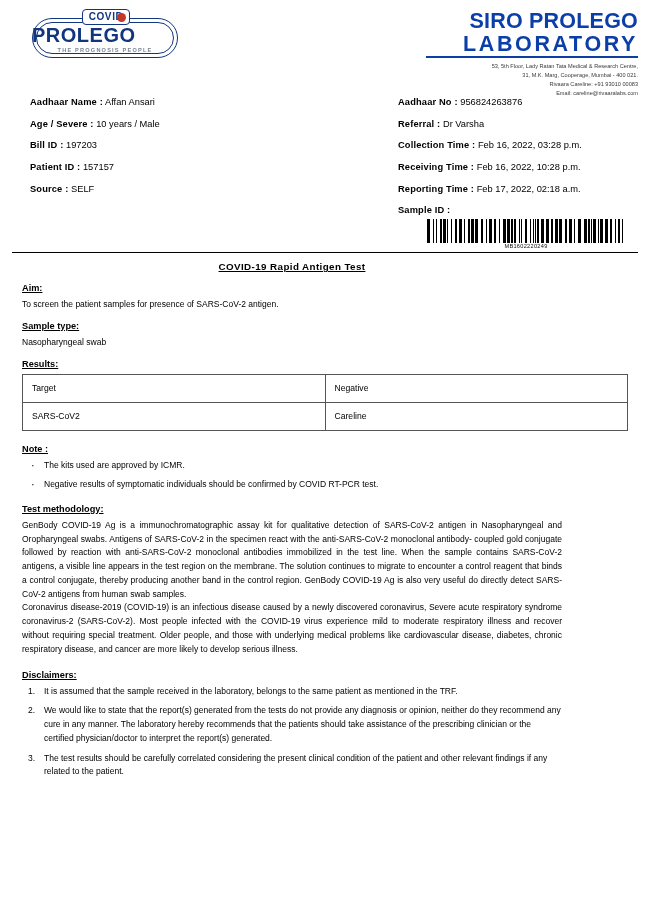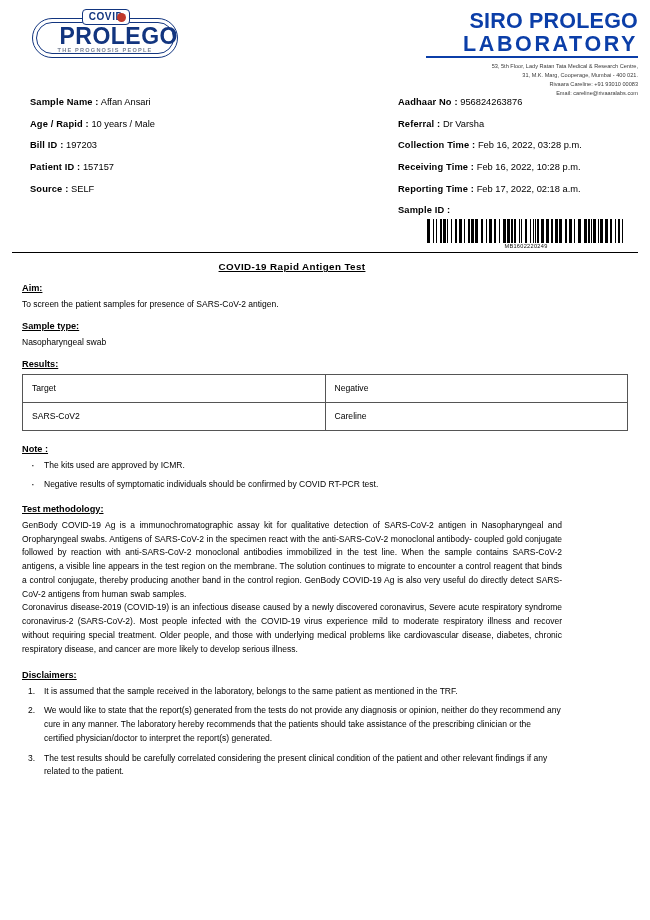--- a/index.html
+++ b/index.html
@@ -31,22 +31,22 @@
   }
   .siro-badge span {
     font-size: 10px; font-weight: bold; letter-spacing: .6px;
     color: #12357f; font-family: "Liberation Sans", sans-serif; line-height:1;
   }
   .siro-dot {
     position:absolute; right:3px; top:3.2px; width:9px; height:9px;
     border-radius:50%; background:#c0392b;
   }
   .prolego-word {
-    position: absolute; left: 0; top: 19px; width: 146px; text-align:right;
-    font-size: 23px; font-weight: bold; letter-spacing: .5px; color:#12357f;
+    position: absolute; left: 0; top: 19px; width: 146px; text-align:left;
+    font-size: 20px; font-weight: bold; letter-spacing: .5px; color:#12357f;
     font-family: "Liberation Sans", sans-serif; line-height: 1; z-index:2;
   }
   .prolego-tag {
     position: absolute; left: 0; top: 41px; width: 146px; text-align:center;
     font-size: 5.6px; letter-spacing: 1.2px; color:#7a8496; font-weight: bold;
   }
 
   .lab-block { position:absolute; right: 12px; top: 10px; width: 212px; text-align: right; }
   .lab-name1 {
     font-size: 21.5px; font-weight: bold; color: #0b3ea8; letter-spacing: .2px; line-height: 1.05;
@@ -139,25 +139,25 @@
         <div>31, M.K. Marg, Cooperage, Mumbai - 400 021.</div>
         <div>Rivaara Careline: +91 93010 00083</div>
         <div>Email: careline@rivaaralabs.com</div>
       </div>
     </div>
   </div>
 
   <div class="info">
     <div class="info-col left">
       <div class="info-row">
-        <span class="k">Sample Name :</span>
+        <span class="k">Aadhaar Name :</span>
         <span class="v">Affan Ansari</span>
       </div>
       <div class="info-row">
-        <span class="k">Age / Rapid :</span>
+        <span class="k">Age / Severe :</span>
         <span class="v">10 years / Male</span>
       </div>
       <div class="info-row">
         <span class="k">Bill ID :</span>
         <span class="v">197203</span>
       </div>
       <div class="info-row">
         <span class="k">Patient ID :</span>
         <span class="v">157157</span>
       </div>

